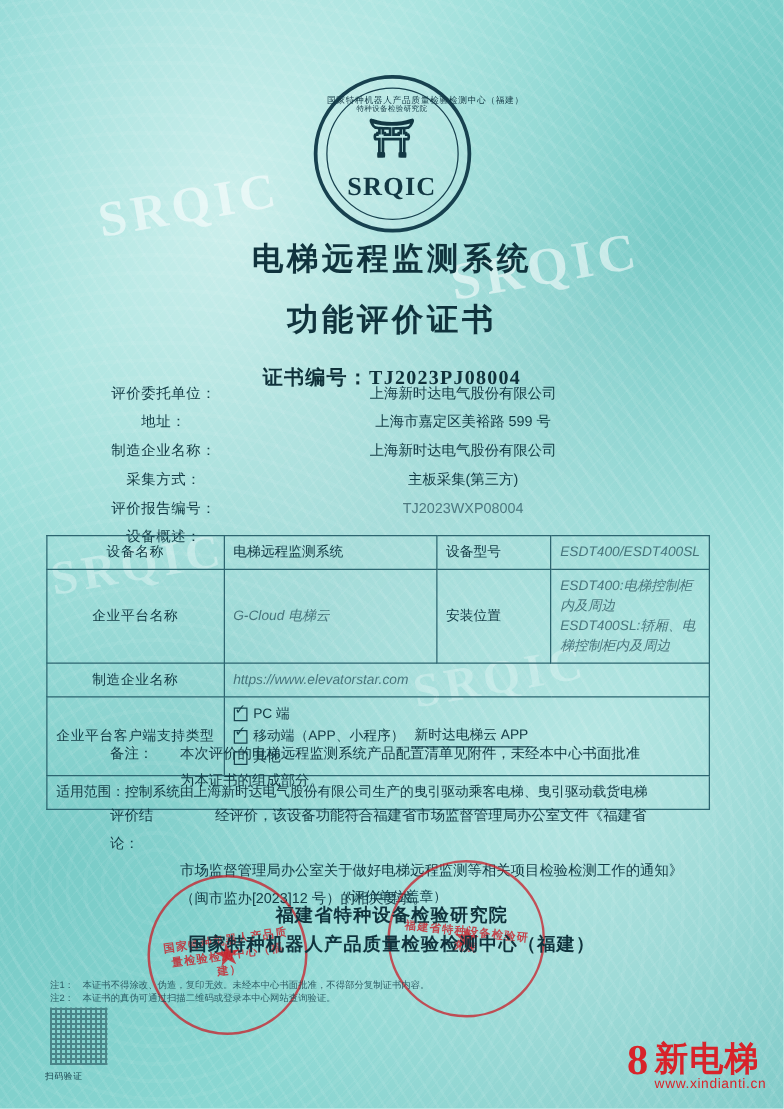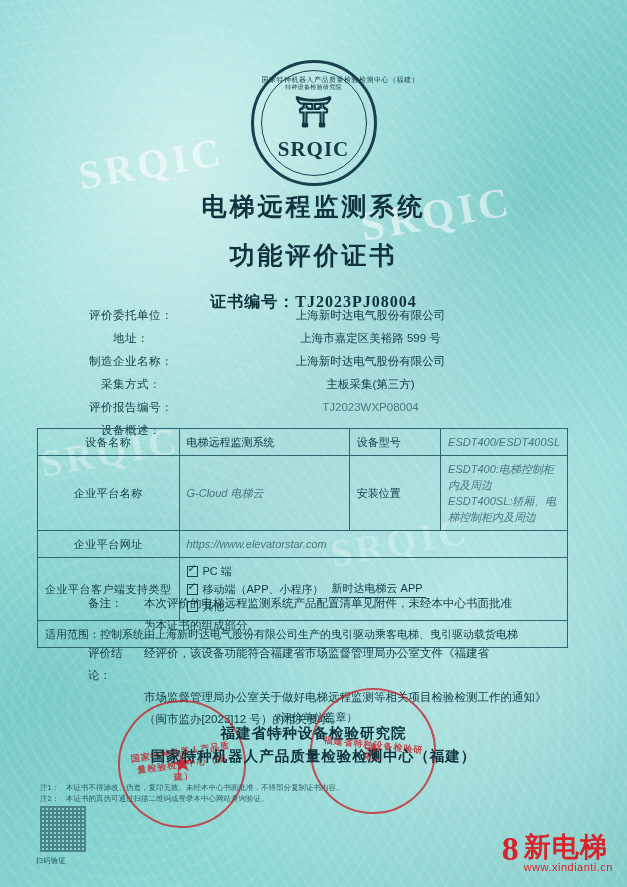--- a/index.html
+++ b/index.html
@@ -390,21 +390,21 @@
     <tr>
       <td class="lbl">企业平台名称</td>
       <td class="val faded-val">G-Cloud 电梯云</td>
       <td class="lbl2">安装位置</td>
       <td class="faded-val">
         <div>ESDT400:电梯控制柜内及周边</div>
         <div>ESDT400SL:轿厢、电梯控制柜内及周边</div>
       </td>
     </tr>
     <tr>
-      <td class="lbl">企业平台网址</td>
+      <td class="lbl">制造企业名称</td>
       <td colspan="3" class="faded-val">https://www.elevatorstar.com</td>
     </tr>
     <tr>
       <td class="lbl">企业平台客户端支持类型</td>
       <td colspan="3">
         <div class="chk">
           <span class="box checked"></span>
           <span>PC 端</span>
         </div>
         <div class="chk">
@@ -425,21 +425,21 @@
     </tr>
   </tbody>
     </table>
 
   <div class="notes">
     <div class="ind">
       <div class="k">备注：</div>
       <div>本次评价的电梯远程监测系统产品配置清单见附件，未经本中心书面批准</div>
     </div>
     <div class="cont">为本证书的组成部分。</div>
-    <div class="ind" style="margin-top:6px;">
+    <div class="ind" style="margin-top:6px;gap:28px;">
       <div class="k">评价结论：</div>
       <div>经评价，该设备功能符合福建省市场监督管理局办公室文件《福建省</div>
     </div>
     <div class="cont">市场监督管理局办公室关于做好电梯远程监测等相关项目检验检测工作的通知》</div>
     <div class="cont">（闽市监办[2023]12 号）的相关要求。</div>
   </div>
 
   <div class="evaluator">（评价单位盖章）</div>
 
   <div class="stamp" id="stamp1">

